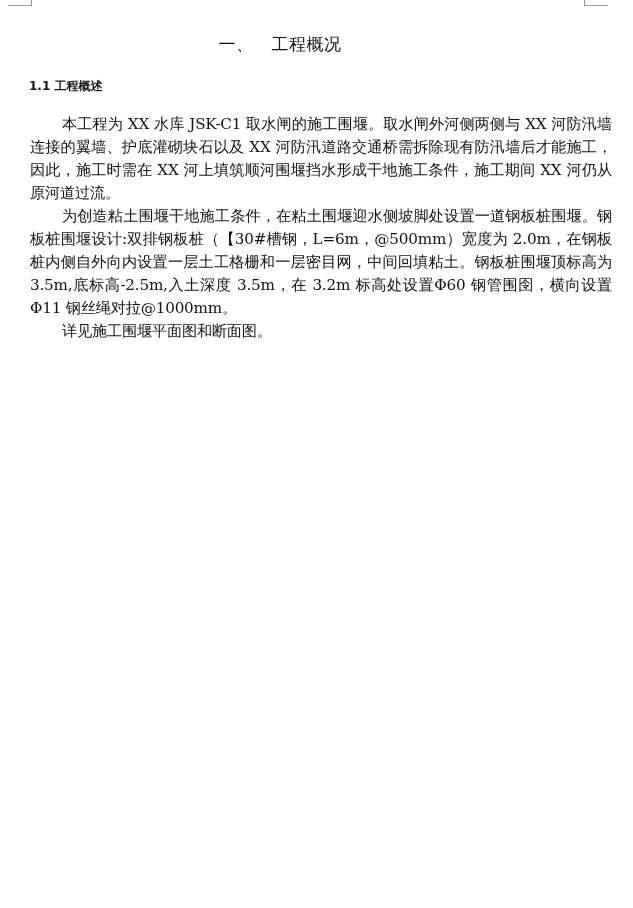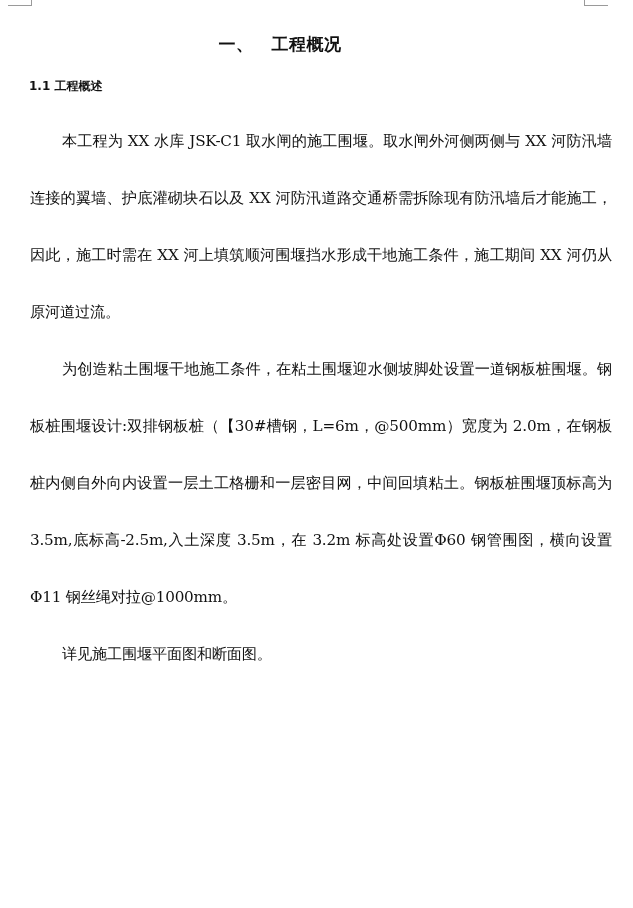--- a/index.html
+++ b/index.html
@@ -2,28 +2,28 @@
 <html><head>
 <meta charset="utf-8">
 <style>
   html, body { margin: 0; padding: 0; background: #ffffff; }
   body { width: 633px; height: 908px; position: relative; overflow: hidden;
          font-family: "DejaVu Serif", "Liberation Serif", serif; color: #111; }
   .crop { position: absolute; border-color: #9a9a9a; border-style: solid; }
   .crop-tl { left: 8px; top: 0; width: 23px; height: 5px; border-width: 0 1px 1px 0; }
   .crop-tr { left: 584px; top: 0; width: 23px; height: 5px; border-width: 0 0 1px 1px; }
   .h1 { position: absolute; top: 33px; left: 0; width: 560px; text-align: center;
-        font-family: "DejaVu Sans", "Liberation Sans", sans-serif; font-weight: bold;
+        font-family: "DejaVu Sans", "Liberation Sans", sans-serif; font-weight: normal;
         font-size: 17px; letter-spacing: 0.5px; }
   .h1 .num { margin-right: 18px; }
   .h2 { position: absolute; top: 78px; left: 29px;
         font-family: "DejaVu Sans", "Liberation Sans", sans-serif; font-weight: bold;
         font-size: 12px; }
   .body { position: absolute; left: 30px; top: 113px; width: 582px; }
-  .para { margin: 0; font-size: 15.2px; line-height: 57px; text-align: justify;
+  .para { margin: 0; font-size: 15.2px; line-height: 23px; text-align: justify;
           text-indent: 32px; letter-spacing: -0.2px; }
 </style>
 </head>
 <body>
 
 <div class="crop crop-tl"></div>
 <div class="crop crop-tr"></div>
 
 <div class="h1">
   <span class="num">一、</span><span>工程概况</span>

